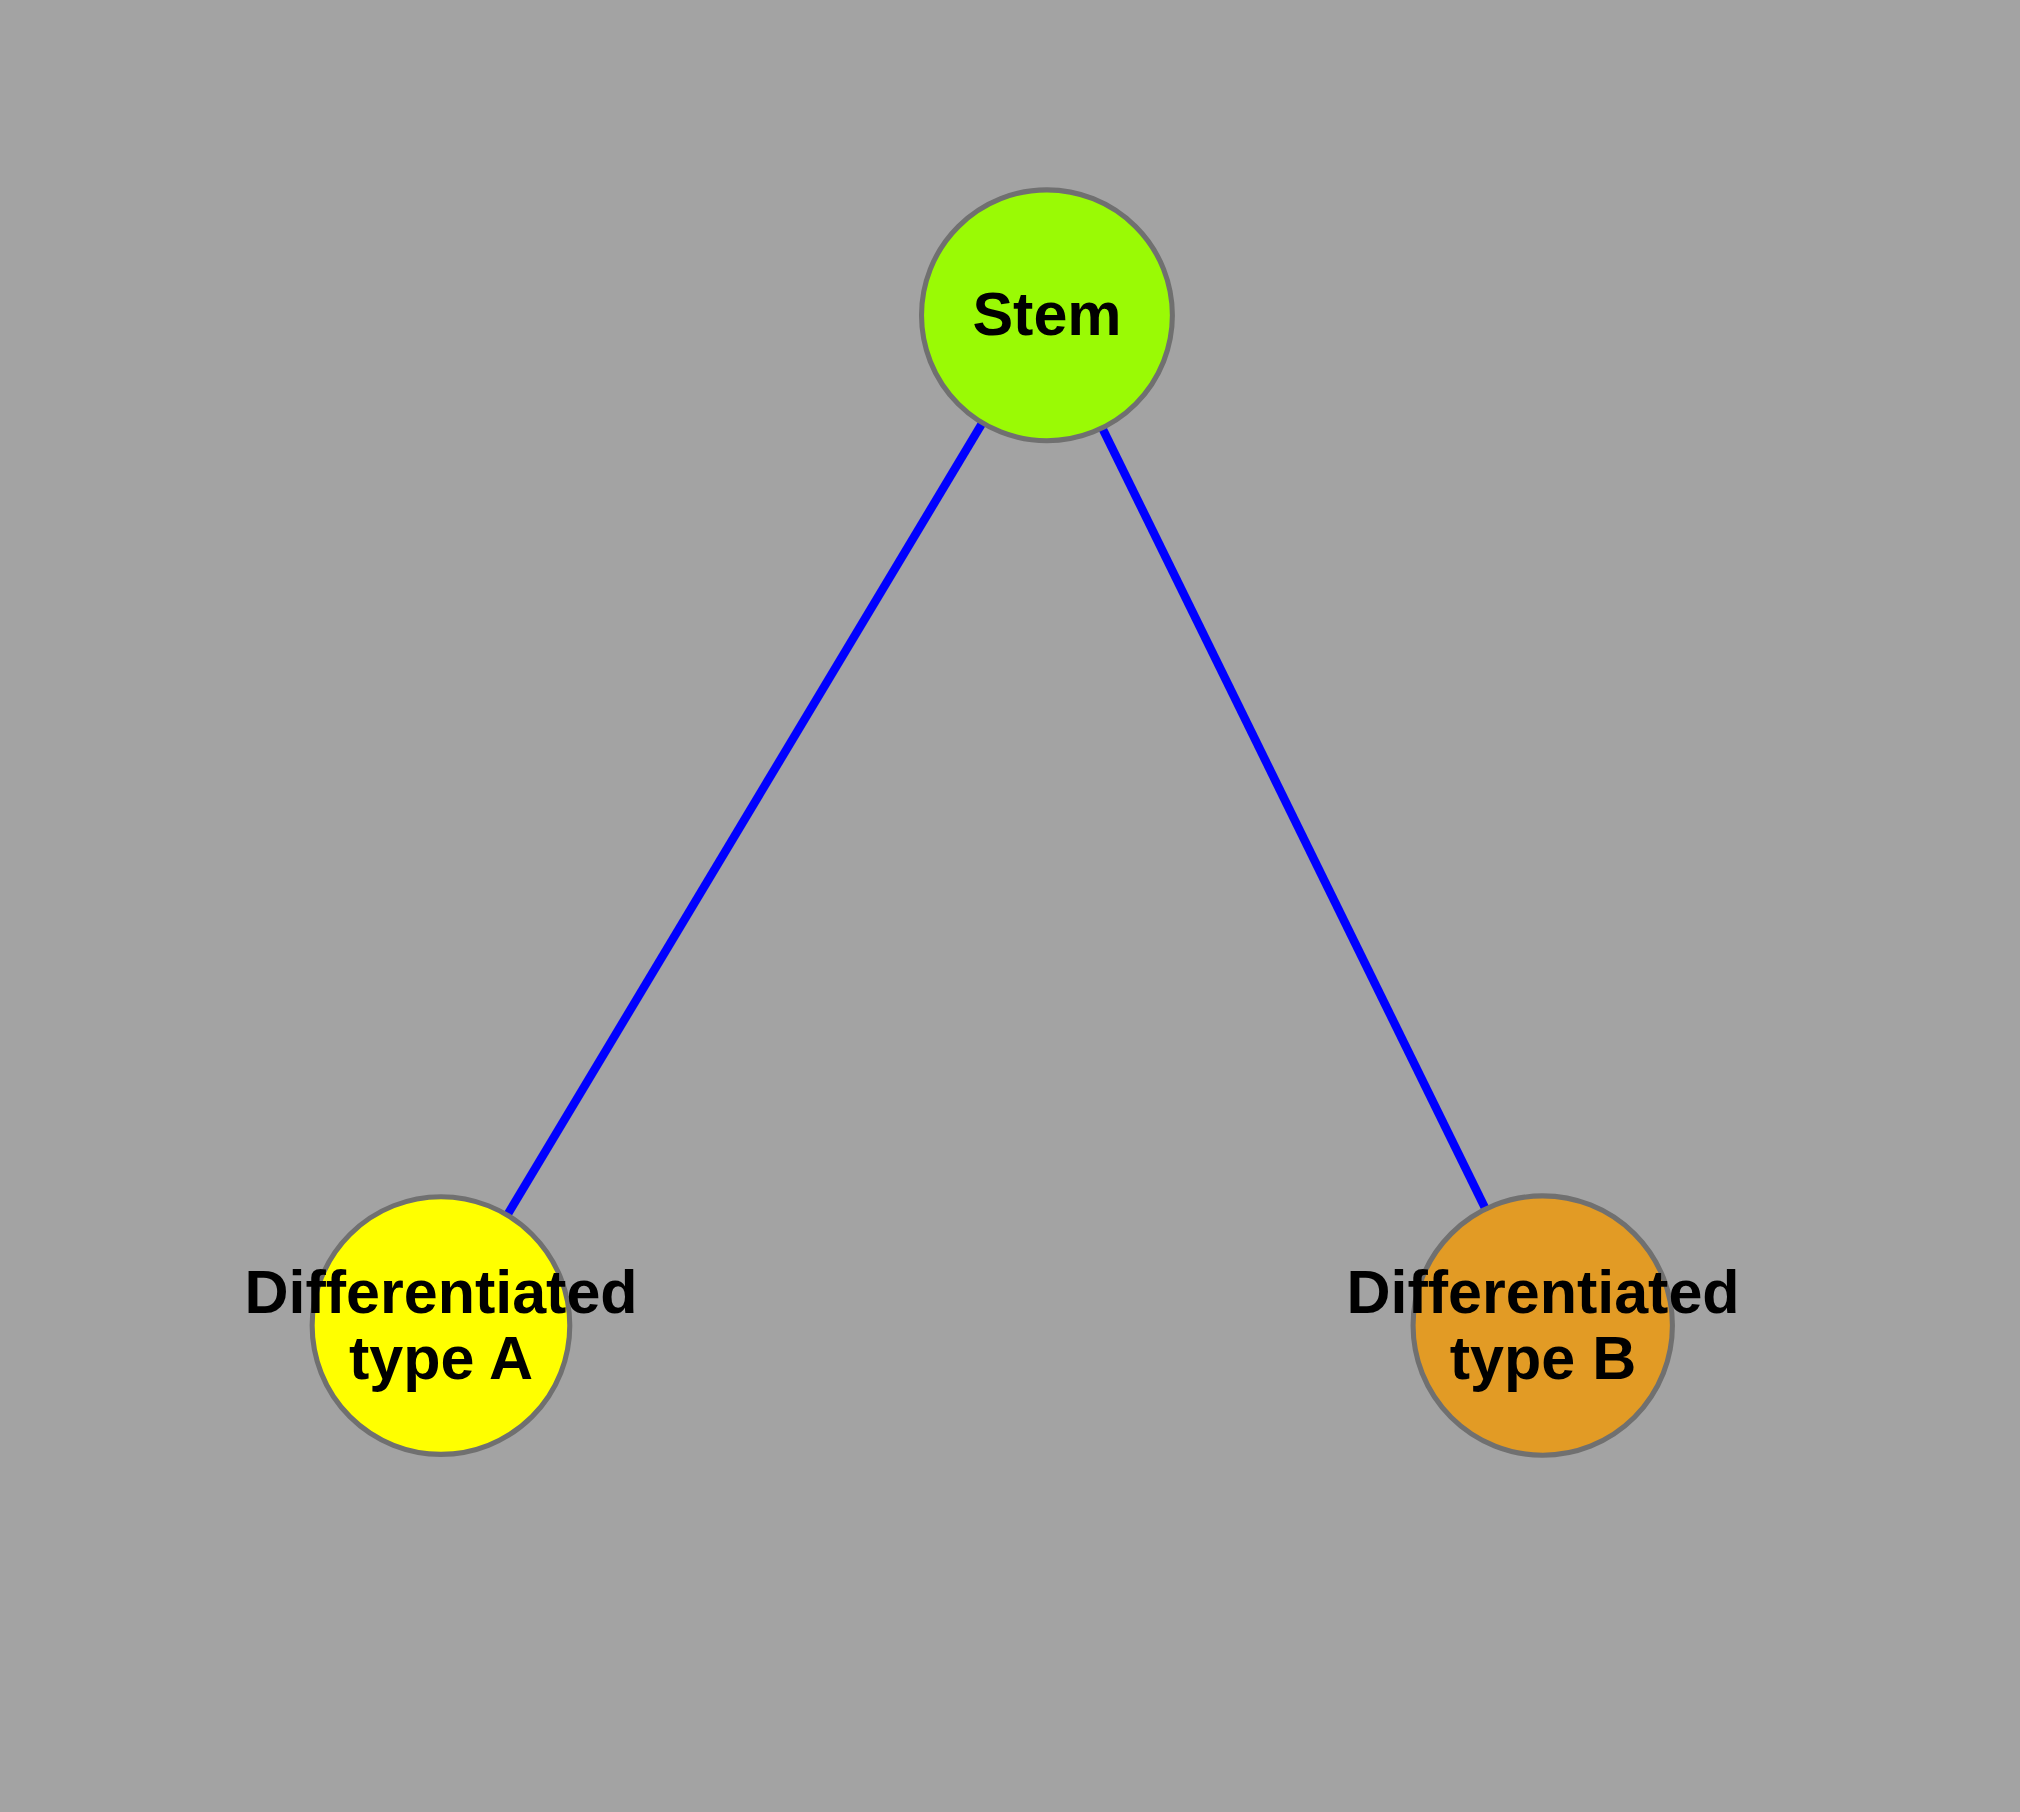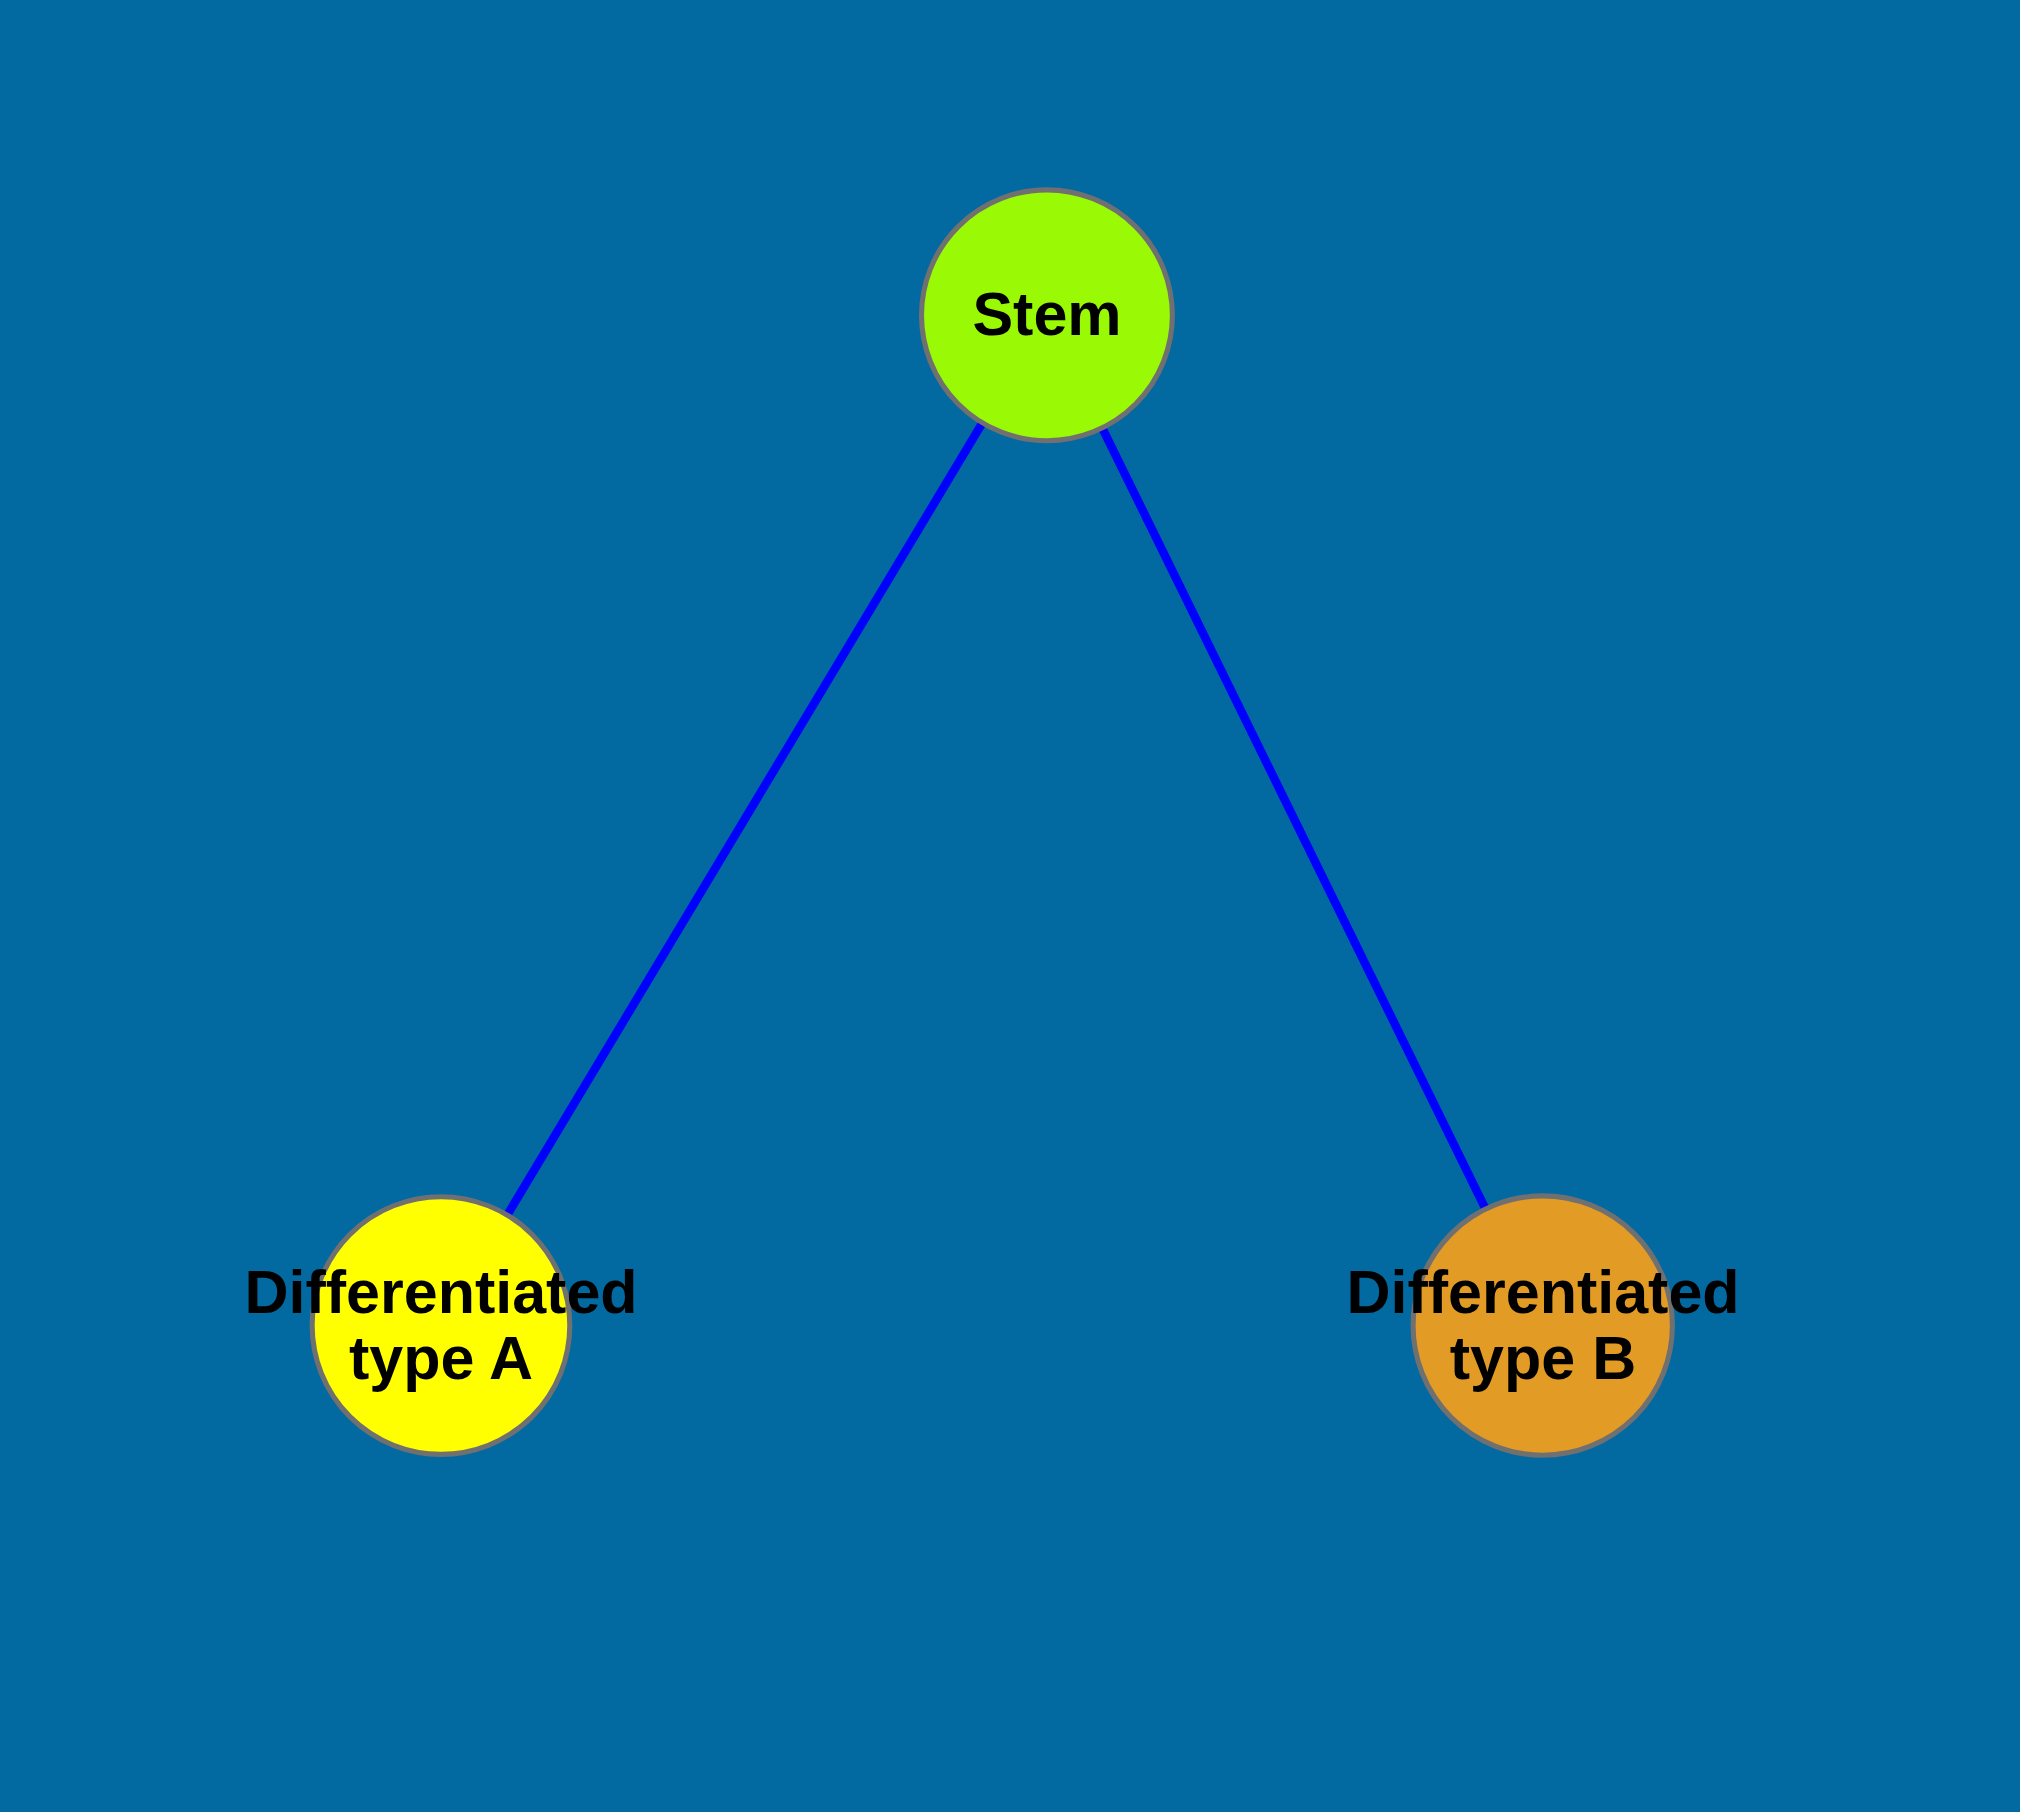--- a/index.html
+++ b/index.html
@@ -30,21 +30,21 @@
     color: #000000;
     white-space: pre;
     line-height: 1.08;
     pointer-events: none;
     transform: translate(-50%, -50%);
   }
 </style>
 </head>
 <body style="background: rgb(204, 204, 255);">
 
-<div id="stage" style="width: 2021px; height: 1812px; background: #0369a1;">
+<div id="stage" style="width: 2021px; height: 1812px; background: #a3a3a3;">
   <svg id="graph-canvas" viewBox="0 0 2384 2138" xmlns="http://www.w3.org/2000/svg" style="width: 2021px; height: 1812px;">
     <g id="edge-layer">
         <line x1="1235" y1="372" x2="520" y2="1564" stroke="#0000ff" stroke-width="10" stroke-linecap="butt"></line>
         <line x1="1235" y1="372" x2="1820" y2="1564" stroke="#0000ff" stroke-width="10" stroke-linecap="butt"></line>
       </g>
     <g id="node-layer">
         <circle cx="1235" cy="372" r="148" fill="#9afa05" stroke="#707070" stroke-width="6"></circle>
         <circle cx="520" cy="1564" r="152" fill="#ffff00" stroke="#707070" stroke-width="6"></circle>
         <circle cx="1820" cy="1564" r="153" fill="#e29b25" stroke="#707070" stroke-width="6"></circle>
       </g>

